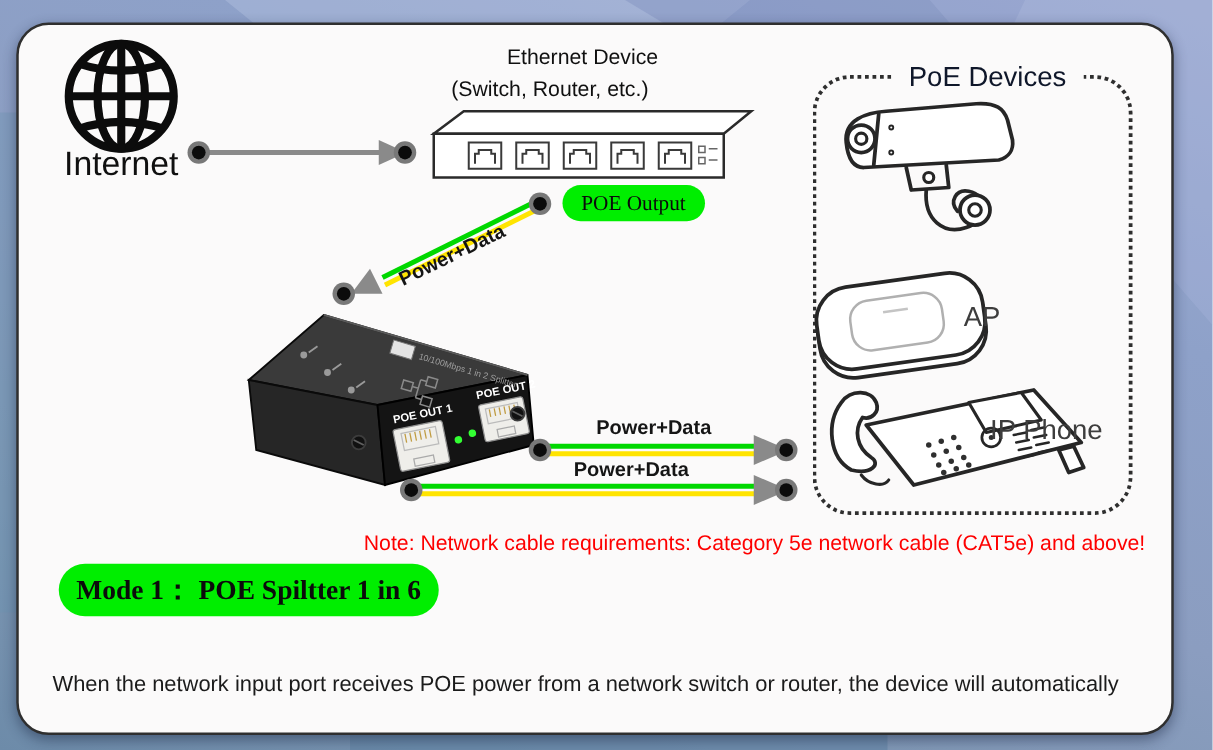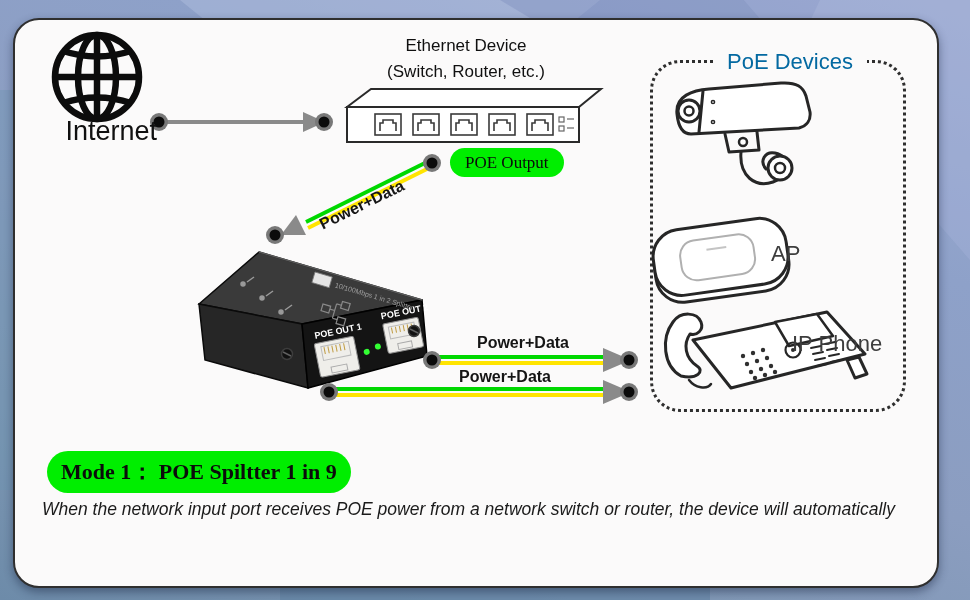--- a/index.html
+++ b/index.html
@@ -14,44 +14,44 @@
   .t3{right:0;top:0;width:290px;height:260px;background:#aab5de;opacity:.35;clip-path:polygon(22% 0,100% 0,100% 100%);}
   .t4{left:280px;bottom:0;width:430px;height:26px;background:#5e82a2;opacity:.55;}
   .t5{left:0;top:90px;width:26px;height:400px;background:#6f93b1;opacity:.40;}
   .card{
     position:absolute;left:13px;top:18px;width:922px;height:566px;
     background:#fbfafa;border:2px solid #2f2f2f;border-radius:26px;
     box-shadow:0 4px 10px rgba(20,30,60,.45);
   }
   .card svg{position:absolute;left:0;top:0;pointer-events:none;}
   .lbl{position:absolute;color:#101010;white-space:nowrap;}
-  .internet-lbl{left:22px;top:96px;width:120px;text-align:right;font-size:27px;}
+  .internet-lbl{left:22px;top:96px;width:120px;text-align:center;font-size:27px;}
   .eth-title{left:346px;top:16px;width:210px;text-align:center;font-size:17px;}
-  .eth-sub{left:346px;top:42px;width:210px;text-align:center;font-size:17px;}
+  .eth-sub{left:346px;top:42px;width:210px;text-align:left;font-size:17px;}
   .pill{position:absolute;background:#00ee00;border-radius:15px;color:#0b0b0b;font-family:Liberation Serif, serif;}
   .poe-out-pill{left:435px;top:128px;height:29px;line-height:29px;padding:0 15px;font-size:17px;}
   .mode-pill{left:32px;top:431px;height:42px;line-height:42px;padding:0 14px;border-radius:21px;
              font-size:22px;font-weight:bold;}
   .cable-lbl{font-weight:bold;font-size:16px;color:#151515;}
   .diag-lbl{left:292px;top:176px;width:110px;text-align:center;transform:rotate(-26deg);}
   .outa-lbl{left:458px;top:314px;width:100px;text-align:center;}
   .outb-lbl{left:434px;top:348px;width:112px;text-align:center;}
   .dotted-box{
     position:absolute;left:635px;top:40px;width:250px;height:346px;
     border:3px dotted #2e2e2e;border-radius:30px;
   }
   .poe-title{left:698px;top:28px;width:154px;height:28px;line-height:28px;text-align:center;
-             background:#fbfafa;font-size:22px;color:#0369a1;}
+             background:#fbfafa;font-size:22px;color:#0f172a;}
   .dev-lbl{font-size:22px;color:#3d3d3d;}
   .cam-lbl{left:783px;top:100px;width:110px;text-align:center;}
   .ap-lbl{left:756px;top:221px;width:100px;text-align:left;}
   .phone-lbl{left:777px;top:311px;width:110px;text-align:left;}
   .note{left:276px;top:405px;font-size:17px;color:#fe0000;}
   .desc{font-size:17.5px;color:#1b1b1b;}
-  .desc1{left:27px;top:479px;font-style:italic;}
+  .desc1{left:27px;top:517px;}
   .desc2{left:27px;top:525px;}
 </style>
 </head>
 <body>
 
 <div class="tex t1"></div>
 <div class="tex t2"></div>
 <div class="tex t3"></div>
 <div class="tex t4"></div>
 <div class="tex t5"></div>
@@ -273,15 +273,16 @@
   <div class="pill poe-out-pill">POE Output</div>
 
   <div class="lbl cable-lbl diag-lbl">Power+Data</div>
   <div class="lbl cable-lbl outa-lbl">Power+Data</div>
   <div class="lbl cable-lbl outb-lbl">Power+Data</div>
 
   <div class="lbl poe-title">PoE Devices</div>
   <div class="lbl dev-lbl ap-lbl">AP</div>
   <div class="lbl dev-lbl phone-lbl">IP Phone</div>
 
-  <div class="pill mode-pill">Mode 1：  POE Spiltter 1 in 9</div>
+  <div class="lbl note">Note: Network cable requirements: Category 5e network cable (CAT5e) and above!</div>
+  <div class="pill mode-pill">Mode 1：  POE Spiltter 1 in 6</div>
   <div class="lbl desc desc1">When the network input port receives POE power from a network switch or router, the device will automatically</div>
 </div>
 
 </body></html>

